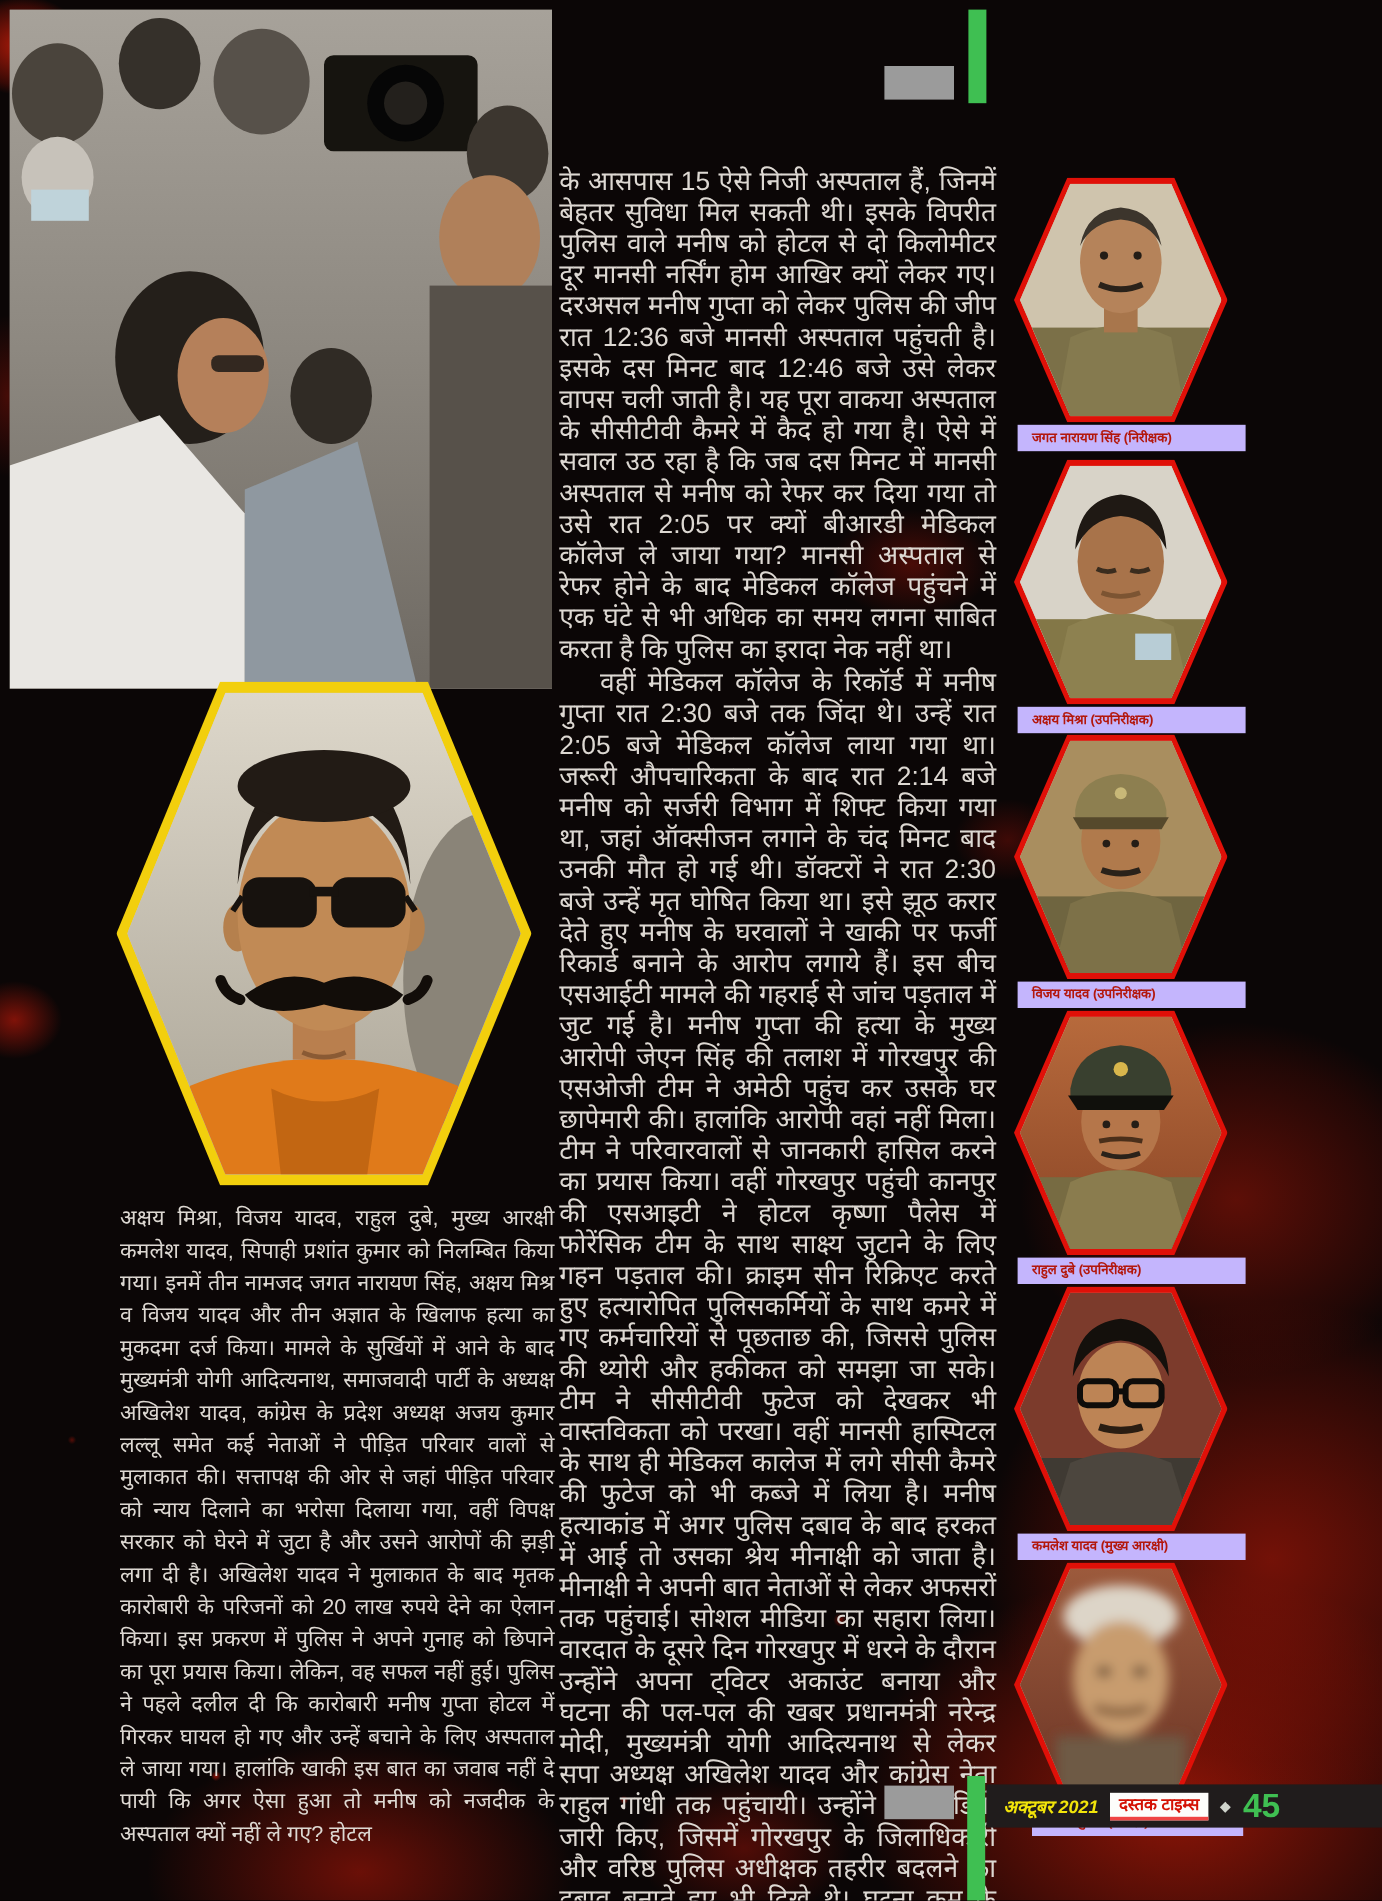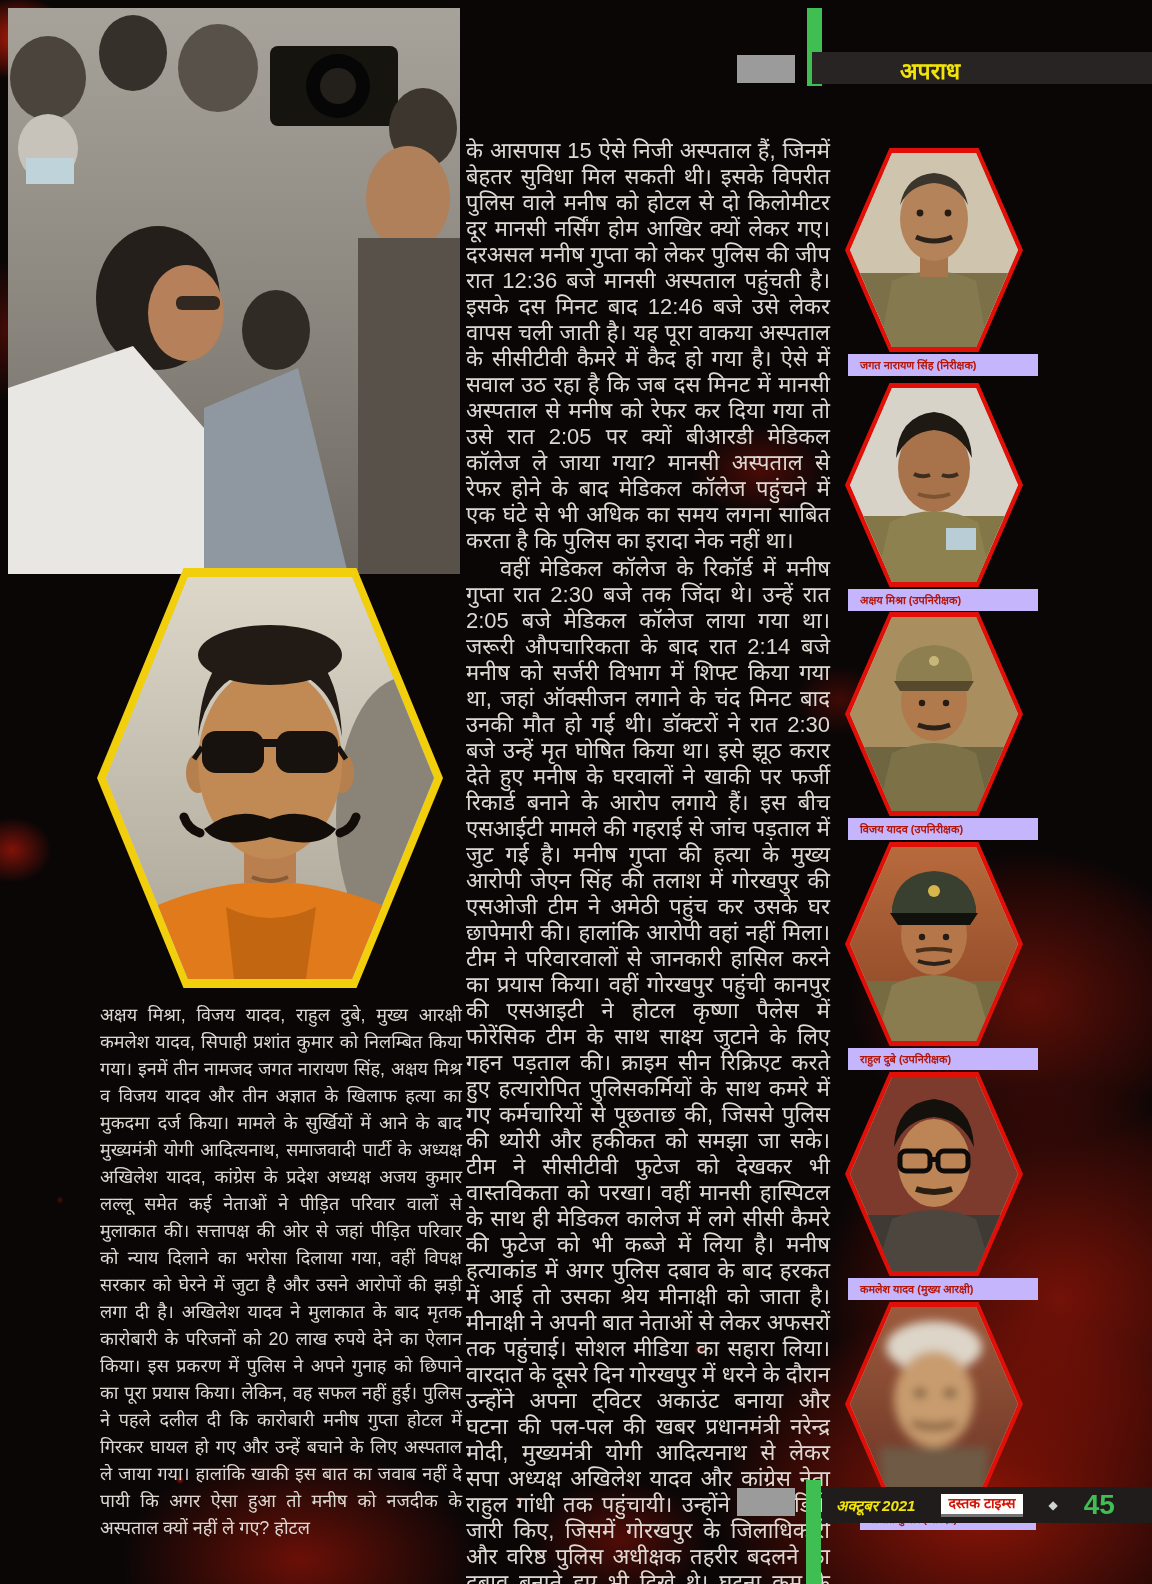--- a/index.html
+++ b/index.html
@@ -24,24 +24,24 @@
       radial-gradient(circle 5px at 520px 1500px, rgba(190,25,10,.7), transparent 70%),
       radial-gradient(circle 8px at 700px 1350px, rgba(170,20,8,.6), transparent 70%),
       radial-gradient(circle 5px at 60px 1200px, rgba(160,20,8,.5), transparent 70%),
       radial-gradient(circle 7px at 100px 560px, rgba(160,20,8,.5), transparent 70%);}
   
   .green-bar{position:absolute;width:15px;background:#3fbf52;}
   .gray-box{position:absolute;width:58px;height:28px;background:#9b9b9b;}
   .header-strip{position:absolute;left:812px;top:52px;width:340px;height:32px;background:#282424;}
   .section-label{position:absolute;left:88px;top:2px;color:#f2e40a;font-size:23px;font-weight:bold;}
   .footer-strip{position:absolute;left:822px;top:1487px;width:330px;height:36px;background:#201c1c;
-                display:flex;align-items:center;gap:26px;padding-left:14px;box-sizing:border-box;}
+                display:flex;align-items:center;gap:10px;padding-left:14px;box-sizing:border-box;}
   .footer-date{color:#f2e40a;font-size:15px;font-weight:bold;font-style:italic;}
   .mag-logo{background:#fdfdfb;color:#d41205;font-weight:bold;font-size:14px;padding:1px 7px 2px 7px;
-            border-bottom:3px solid #737373;line-height:17px;}
+            border-bottom:3px solid #ef4444;line-height:17px;}
   .footer-sep{color:#cfd4cc;font-size:12px;}
   .page-num{color:#3fbf52;font-size:28px;font-weight:bold;line-height:28px;}
   
   .crowd{position:absolute;left:8px;top:8px;width:452px;height:566px;overflow:hidden;background:#8d8880;}
   .hex{clip-path:polygon(25% 0%,75% 0%,100% 50%,75% 100%,25% 100%,0% 50%);}
   .big-hex-outer{position:absolute;left:97px;top:568px;width:346px;height:420px;background:#f2cf0d;}
   .big-hex-inner{position:absolute;left:9px;top:9px;width:328px;height:402px;background:#cfc9bd;overflow:hidden;}
   .p-hex-outer{position:absolute;width:178px;height:204px;background:#e01008;}
   .p-hex-inner{position:absolute;left:5px;top:5px;width:168px;height:194px;background:#cabfa8;overflow:hidden;}
   .p-caption{position:absolute;width:190px;height:22px;background:#c4b5fd;color:#b3170c;
@@ -55,23 +55,20 @@
 </style>
 </head>
 <body>
 
 <div class="page">
   <div class="splatter"></div>
   <div class="grain"></div>
 
   <div class="gray-box" style="left:737px;top:55px;"></div>
   <div class="green-bar" style="left:807px;top:8px;height:78px;"></div>
-  <div class="header-strip">
-    <span class="section-label">अपराध</span>
-  </div>
 
   <div class="crowd">
     <svg width="452" height="566" viewBox="0 0 452 566">
       <defs>
         <linearGradient id="cbg" x1="0" y1="0" x2="0" y2="1">
           <stop offset="0" stop-color="#a7a29a"></stop>
             <stop offset="0.5" stop-color="#8d8880"></stop>
             <stop offset="1" stop-color="#6e6962"></stop>
         </linearGradient>
       </defs>

